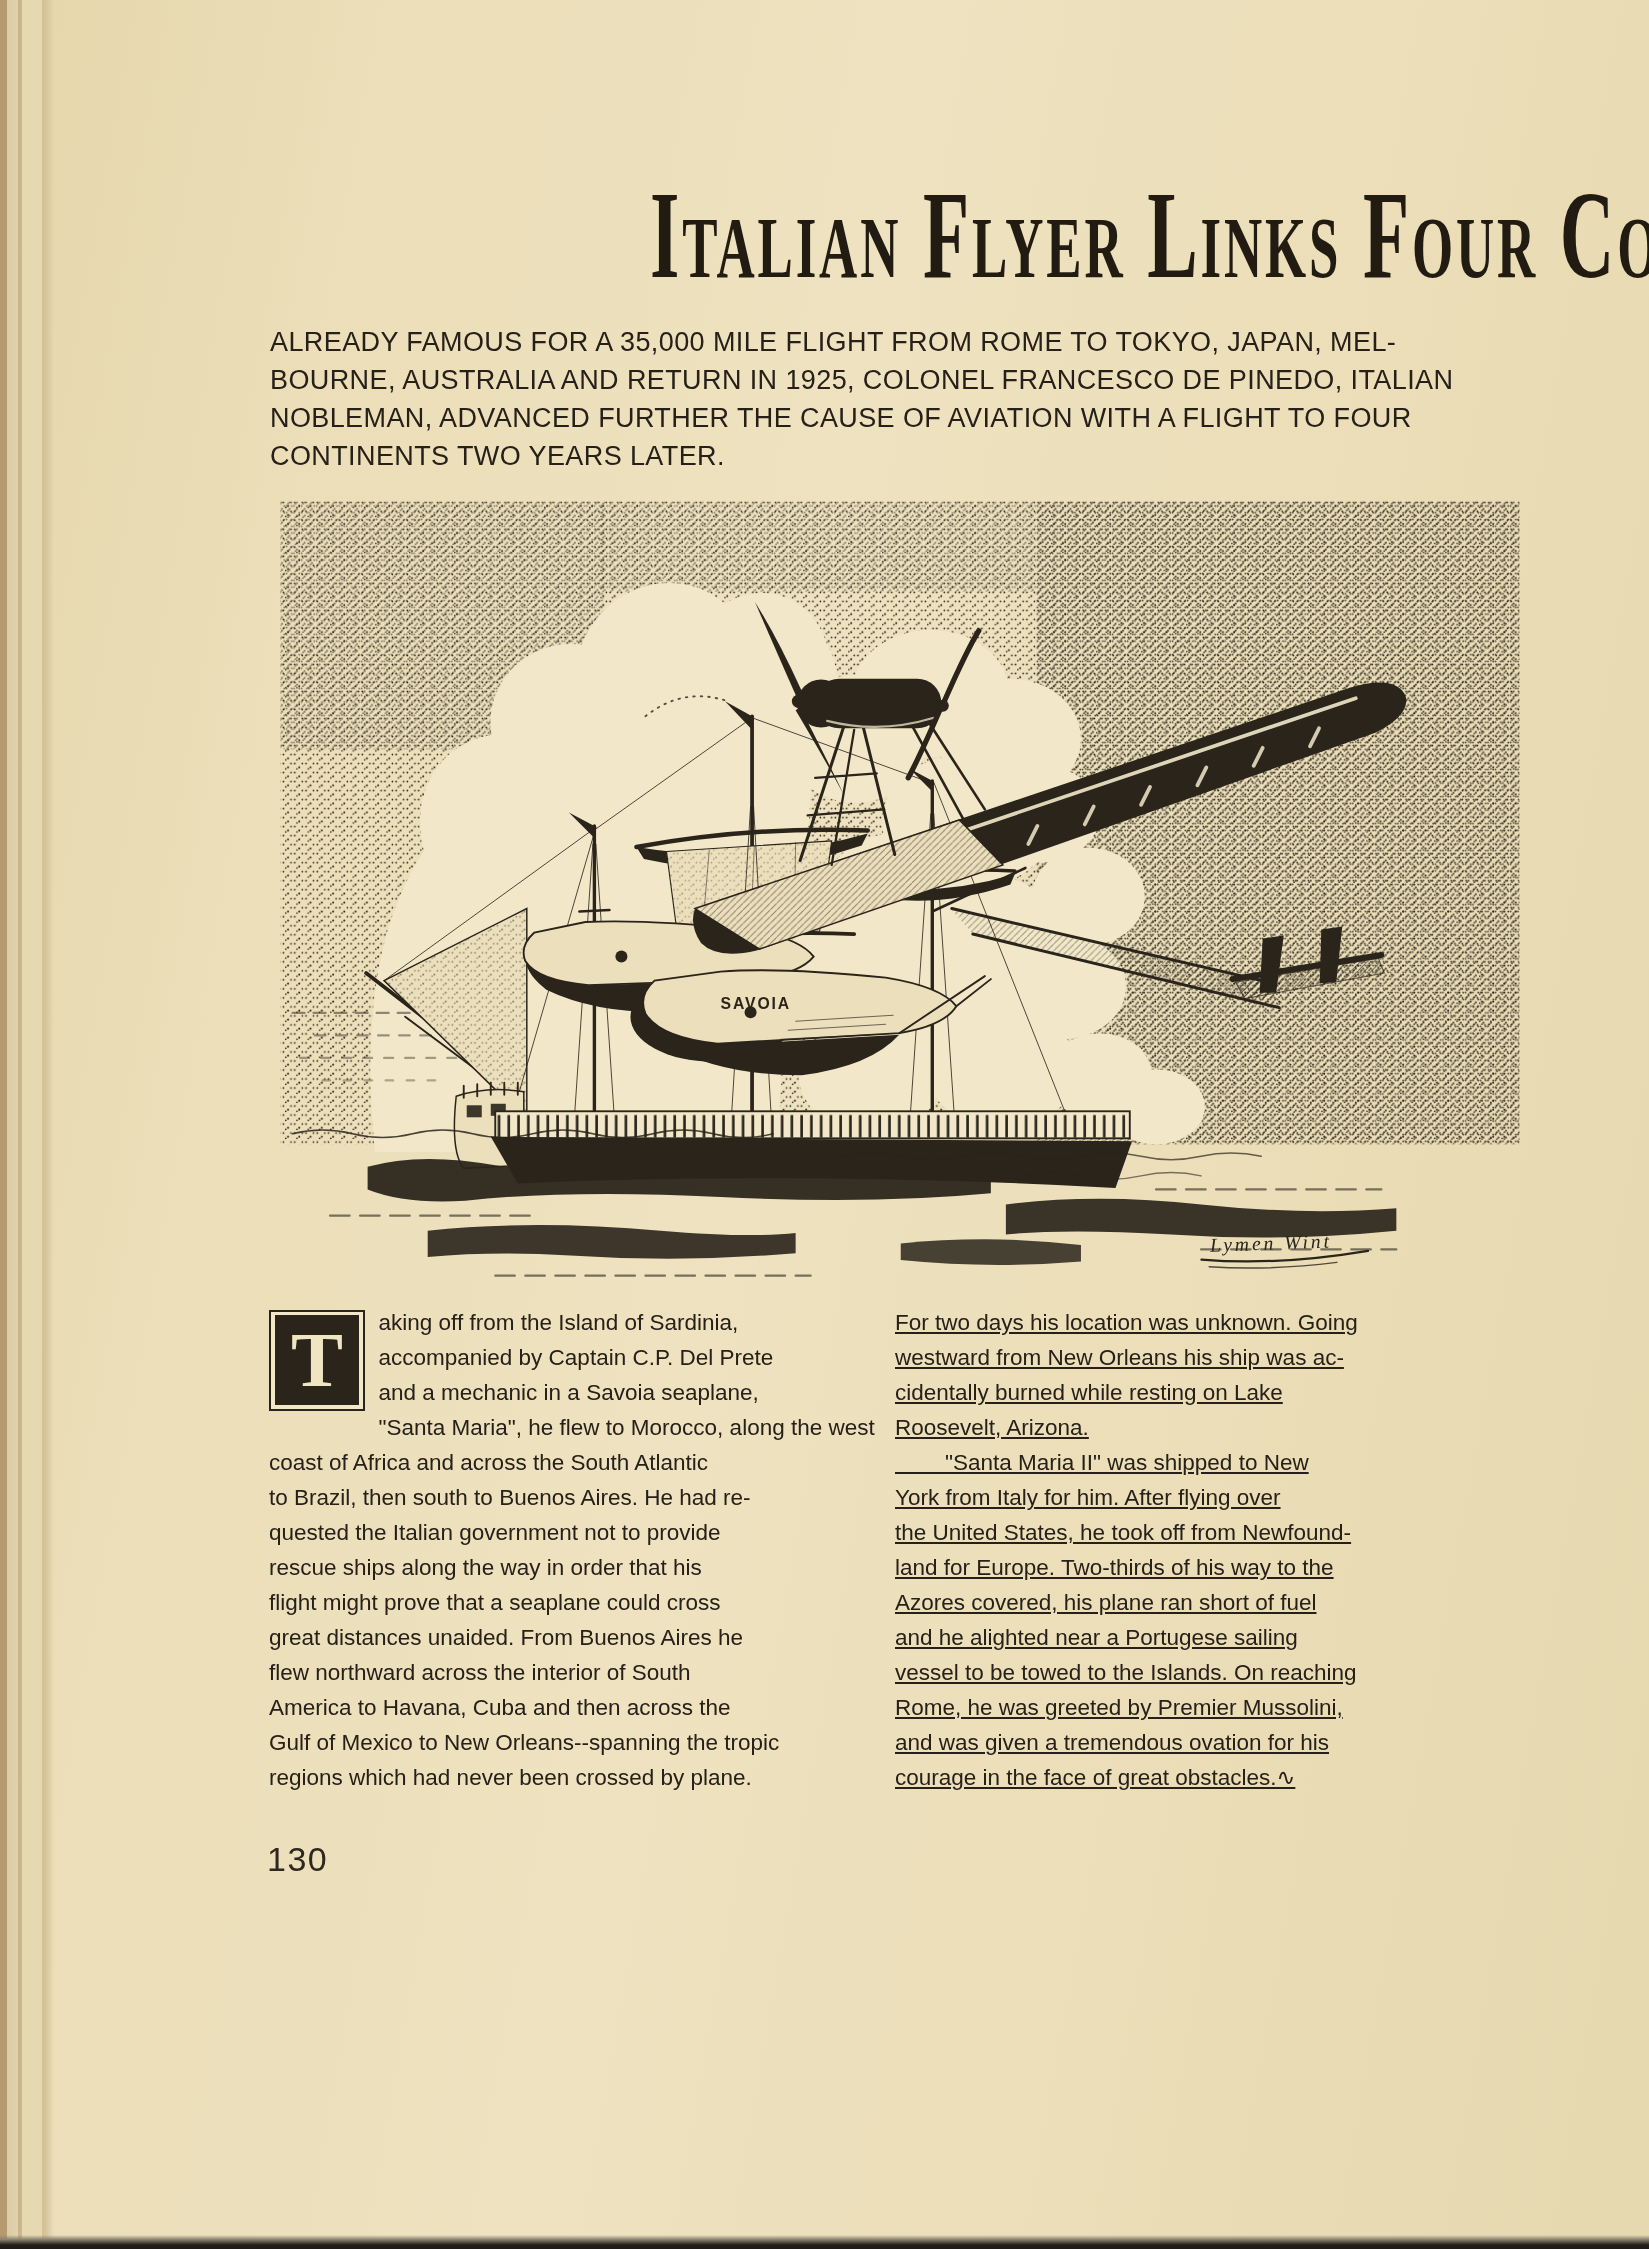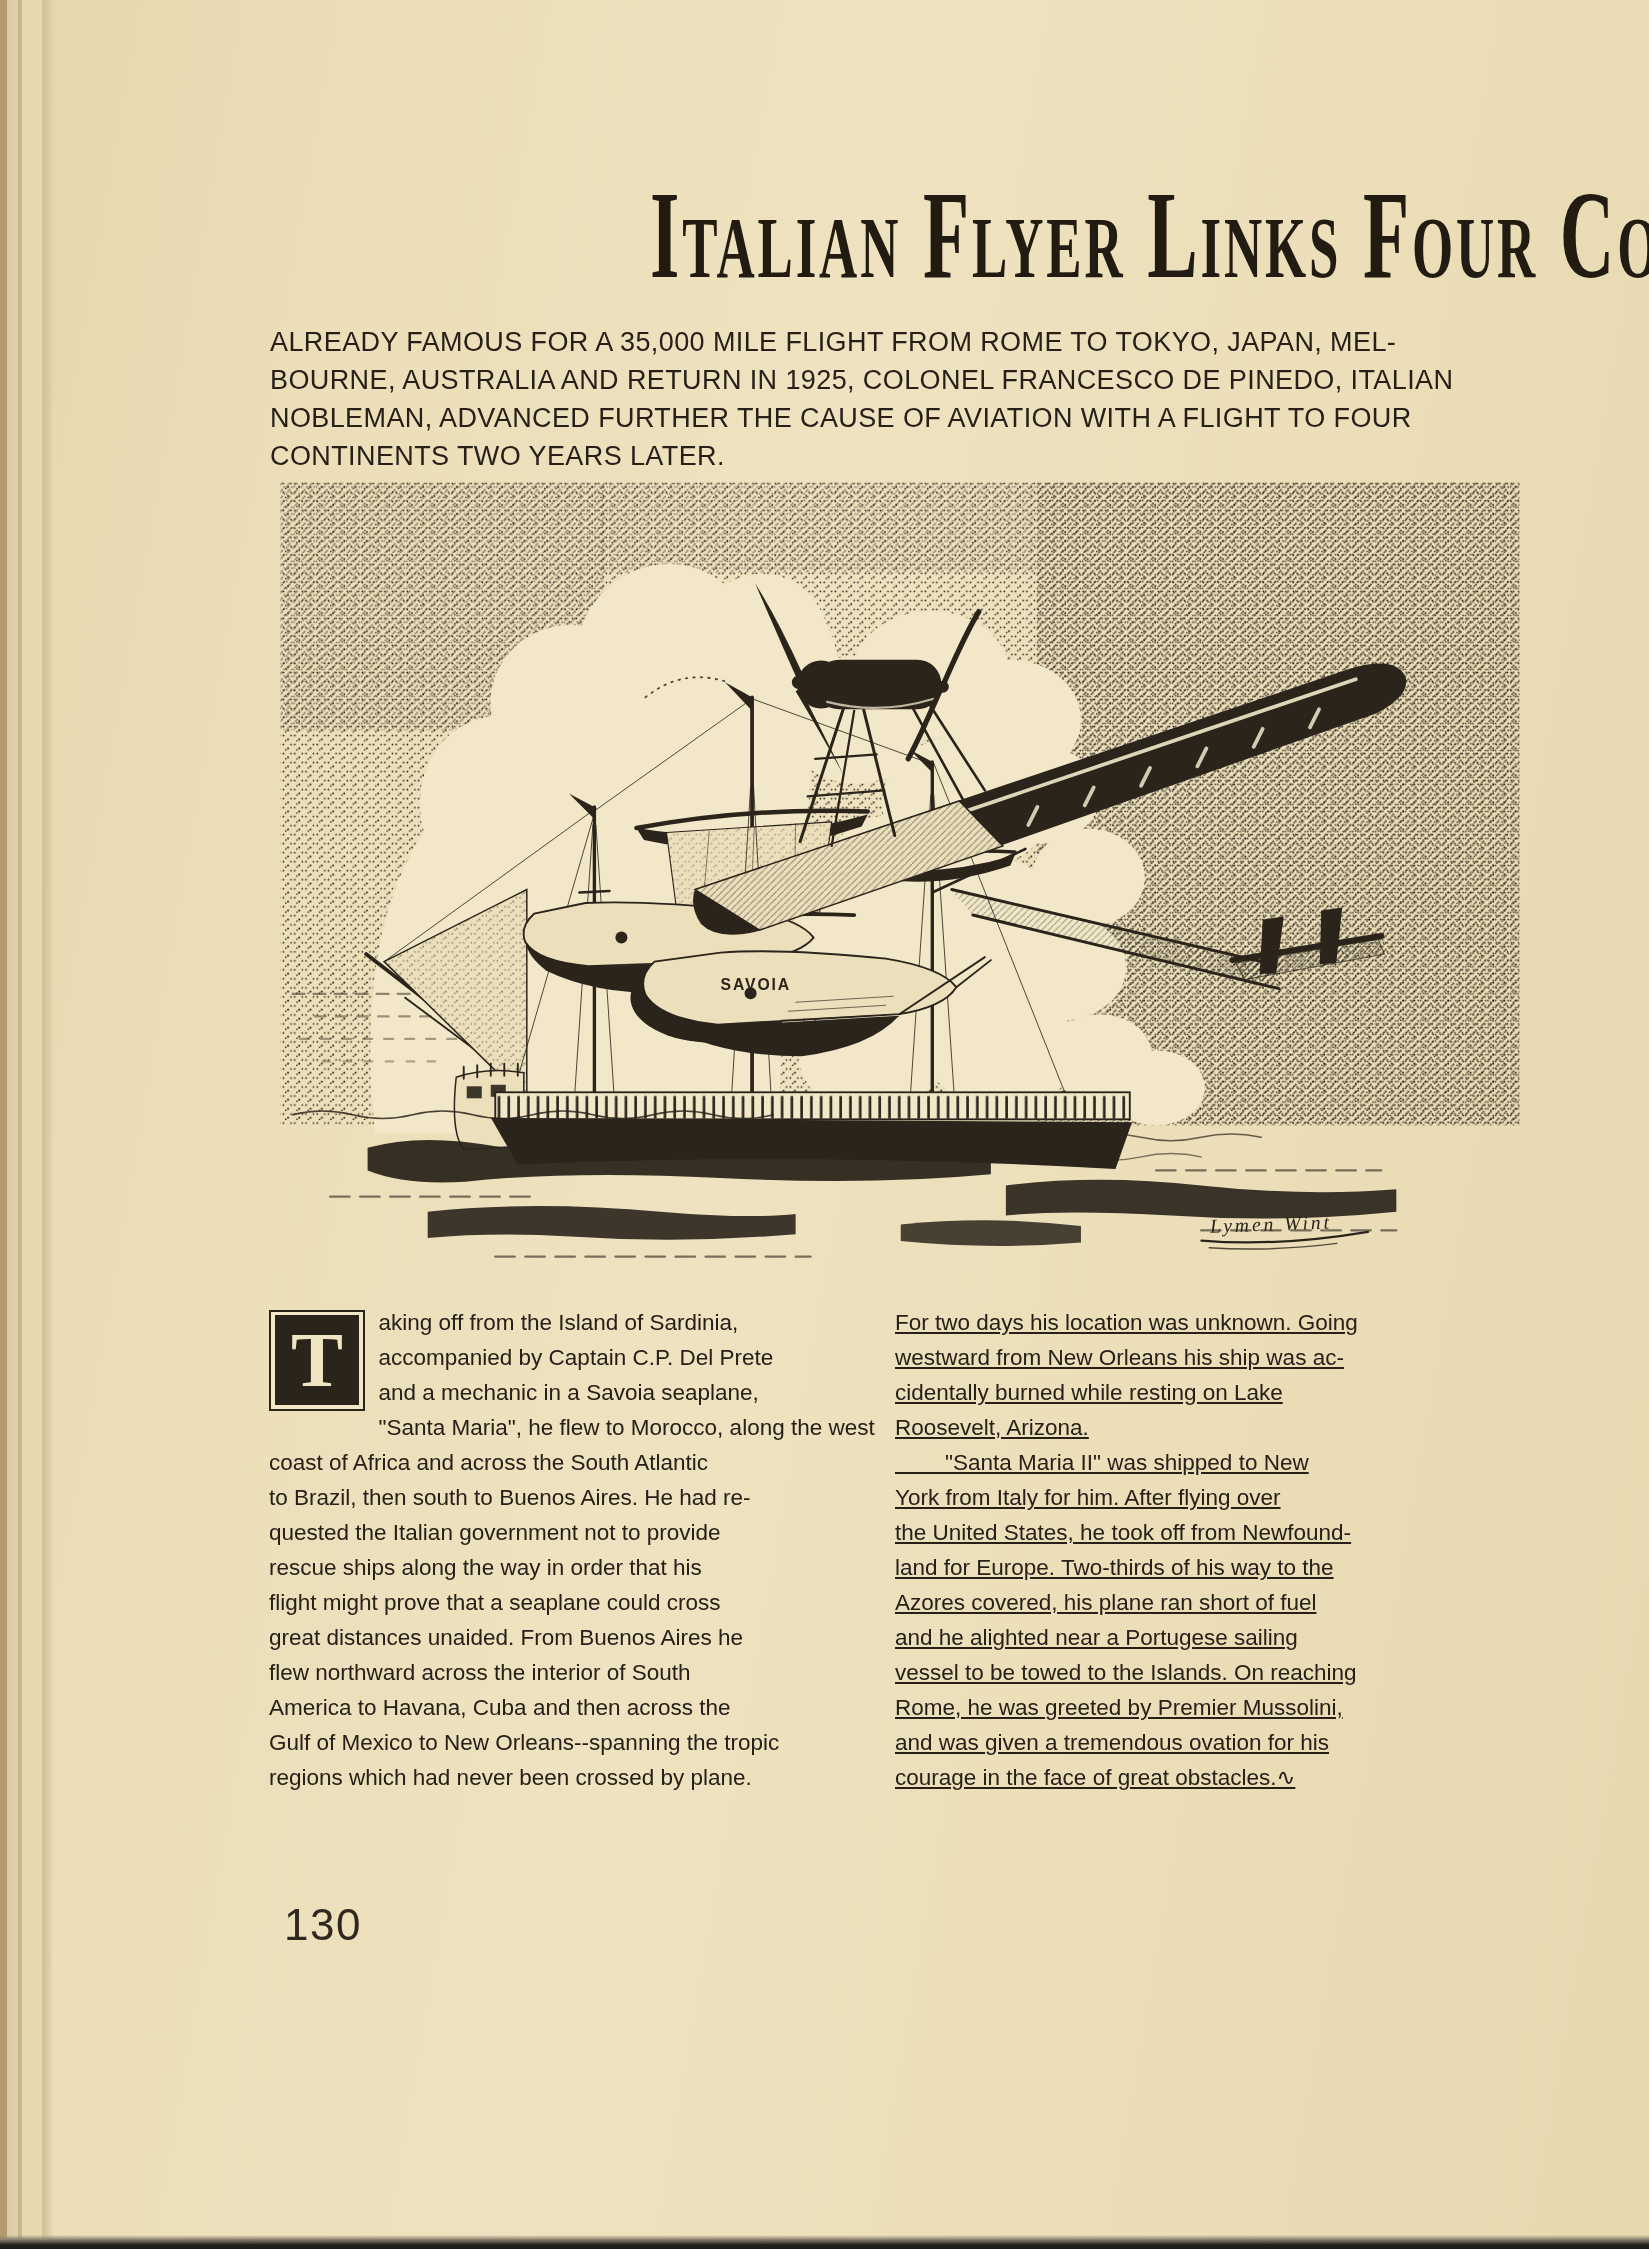--- a/index.html
+++ b/index.html
@@ -47,21 +47,21 @@
     transform:scaleX(0.63) scaleY(1.04);
     transform-origin:center;
   }
   .subtitle{
     position:absolute;top:323px;left:270px;width:1269px;margin:0;
     font-size:27px;line-height:38px;letter-spacing:0.4px;
     white-space:pre-wrap;
     color:#262019;
   }
   .figure{
-    position:absolute;top:472px;left:270px;width:1260px;height:790px;margin:0;text-align:right;
+    position:absolute;top:491px;left:270px;width:1260px;height:790px;margin:0;text-align:right;
   }
   .figure svg{display:block;width:100%;height:100%;}
   .col{
     position:absolute;top:1305px;
     font-size:22.5px;line-height:35px;
     color:#262019;
   }
   .col-left{left:269px;width:619px;}
   .col-right{left:895px;width:638px;text-decoration:underline;}
   .body-text{white-space:pre-wrap;}
@@ -80,24 +80,23 @@
     display:flex;align-items:center;justify-content:center;
   }
   .dropcap-inner span{
     font-family:"Liberation Serif","DejaVu Serif",serif;
     font-weight:bold;
     font-size:78px;
     color:#efe5c3;
     line-height:1;
   }
   .pagenum{
-    position:absolute;top:1900px;left:267px;
-    font-size:44px;letter-spacing:1.5px;
+    position:absolute;top:1840px;left:267px;
+    font-size:34px;letter-spacing:1.5px;
     color:#2e281f;
-    margin-left:17px;
   }
   
   .fi{fill:var(--ink);}
   .fp{fill:var(--paper);}
   .fc{fill:var(--paper-light);}
   .ln{stroke:var(--ink);fill:none;stroke-linecap:round;}
   .lp{stroke:var(--paper-light);fill:none;stroke-linecap:round;}
   .sig{
     font-family:"Liberation Serif","DejaVu Serif",serif;
     font-style:italic;

